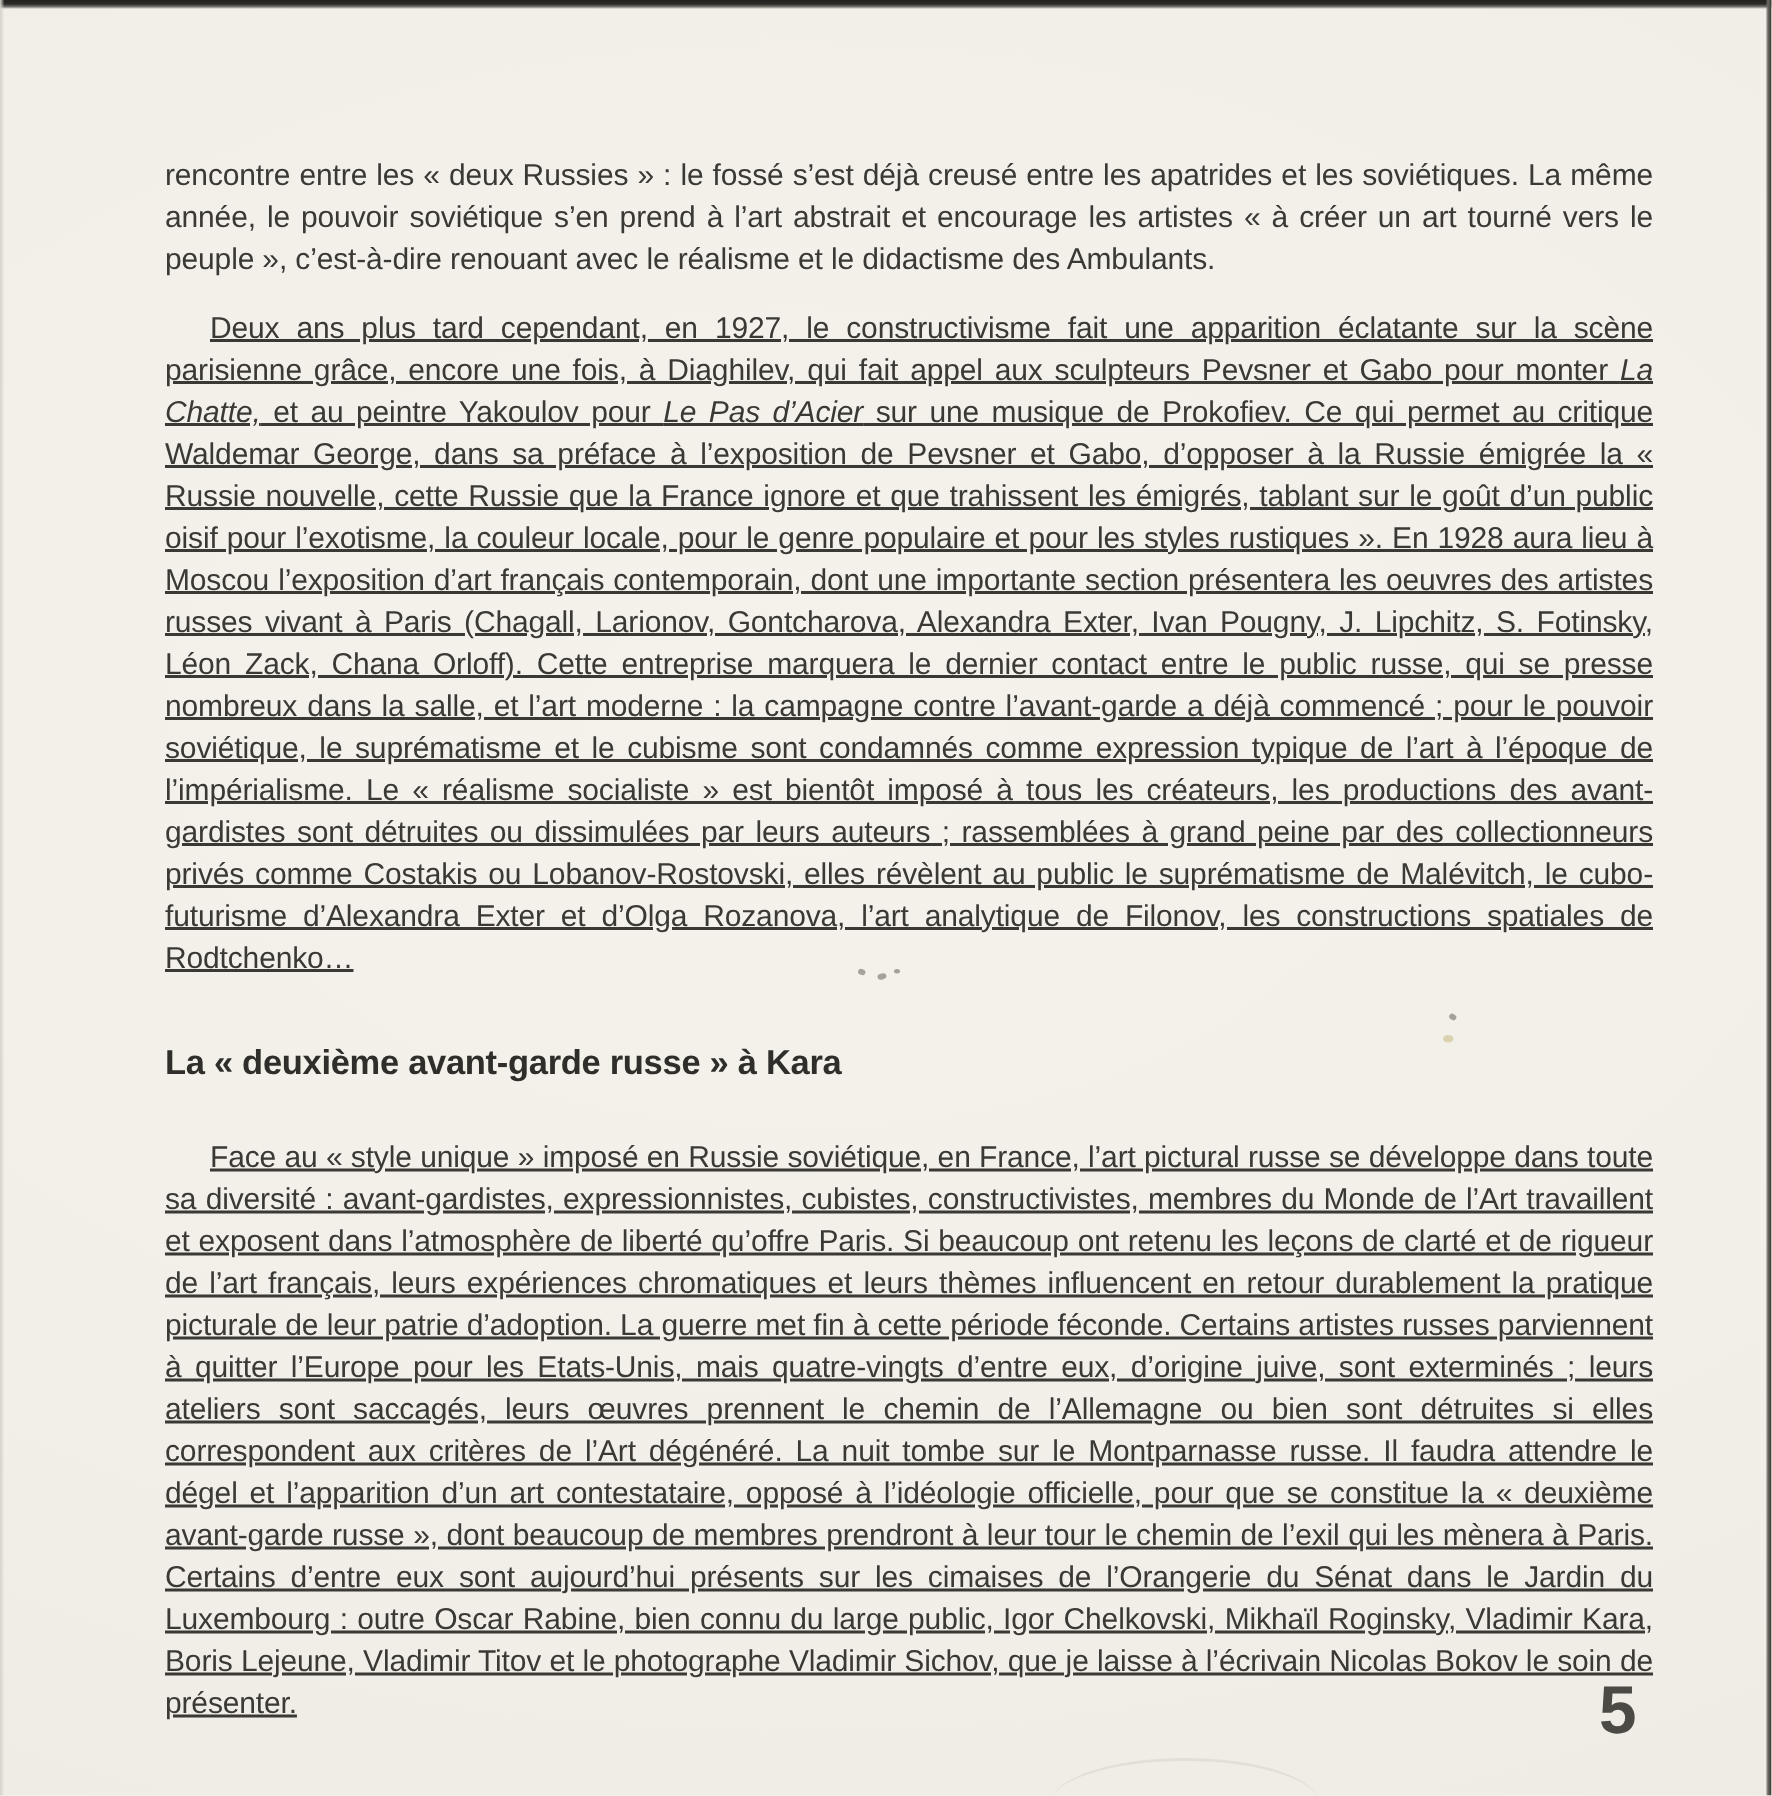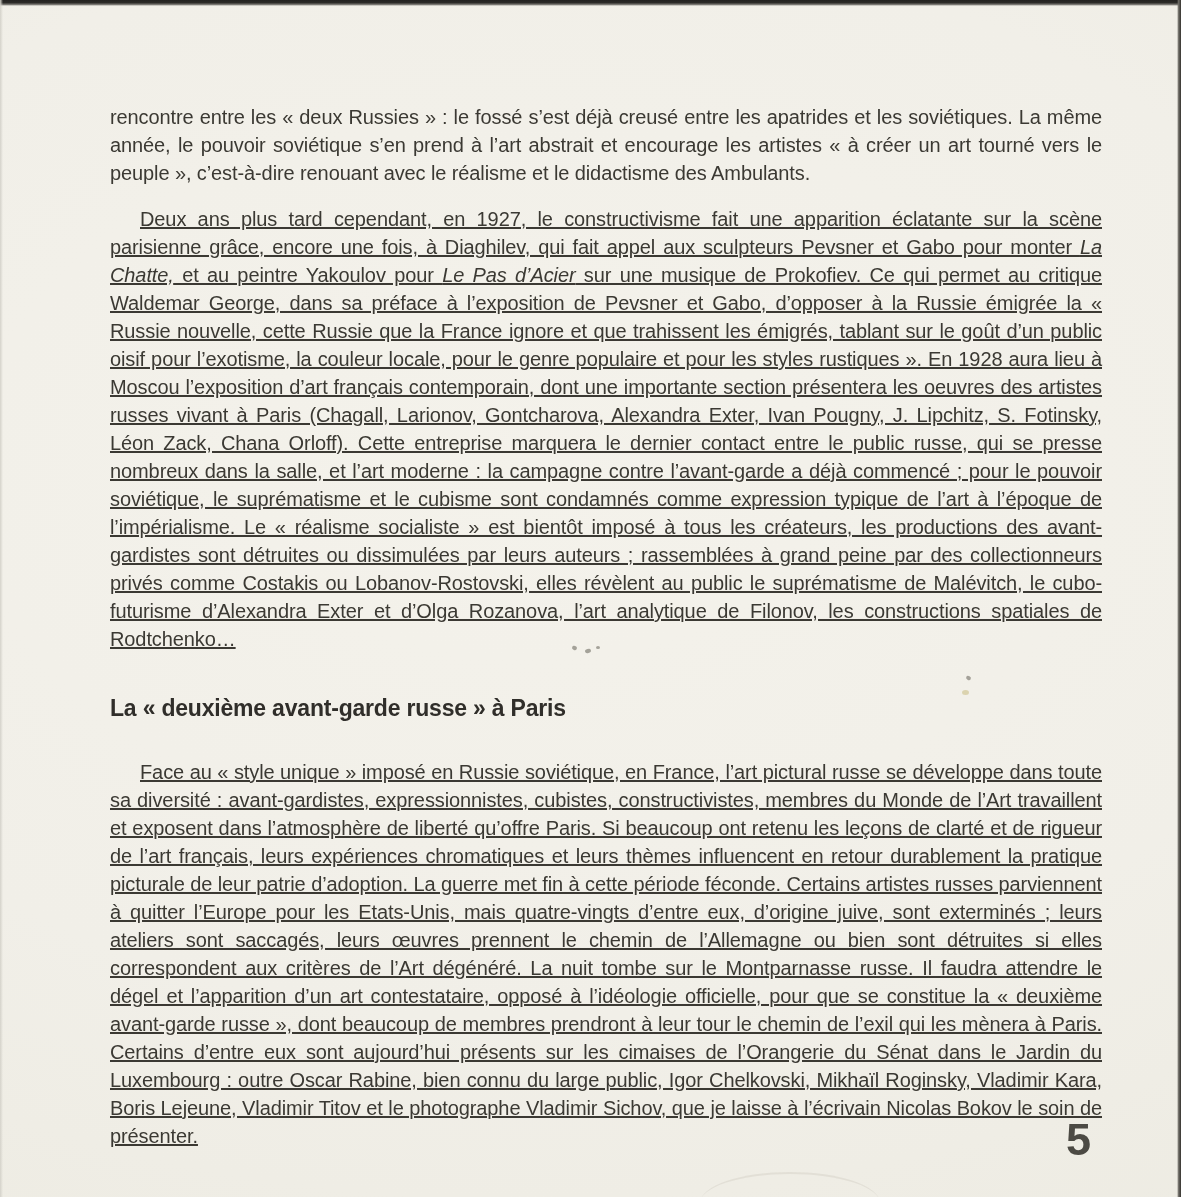--- a/index.html
+++ b/index.html
@@ -108,21 +108,21 @@
   <div class="edge-top"></div>
   <div class="edge-right"></div>
   <div class="edge-left"></div>
 
   <main class="text-block">
 
     <p class="body-text">rencontre entre les « deux Russies » : le fossé s’est déjà creusé entre les apatrides et les soviétiques. La même année, le pouvoir soviétique s’en prend à l’art abstrait et encourage les artistes « à créer un art tourné vers le peuple », c’est-à-dire renouant avec le réalisme et le didactisme des Ambulants.</p>
 
     <p class="body-text indent para-gap"><span>Deux ans plus tard cependant, en 1927, le constructivisme fait une apparition éclatante sur la scène parisienne grâce, encore une fois, à Diaghilev, qui fait appel aux sculpteurs Pevsner et Gabo pour monter </span><em class="title-italic">La Chatte,</em><span> et au peintre Yakoulov pour </span><em class="title-italic">Le Pas d’Acier</em><span> sur une musique de Prokofiev. Ce qui permet au critique Waldemar George, dans sa préface à l’exposition de Pevsner et Gabo, d’opposer à la Russie émigrée la « Russie nouvelle, cette Russie que la France ignore et que trahissent les émigrés, tablant sur le goût d’un public oisif pour l’exotisme, la couleur locale, pour le genre populaire et pour les styles rustiques ». En 1928 aura lieu à Moscou l’exposition d’art français contemporain, dont une importante section présentera les oeuvres des artistes russes vivant à Paris (Chagall, Larionov, Gontcharova, Alexandra Exter, Ivan Pougny, J. Lipchitz, S. Fotinsky, Léon Zack, Chana Orloff). Cette entreprise marquera le dernier contact entre le public russe, qui se presse nombreux dans la salle, et l’art moderne : la campagne contre l’avant-garde a déjà commencé ; pour le pouvoir soviétique, le suprématisme et le cubisme sont condamnés comme expression typique de l’art à l’époque de l’impérialisme. Le « réalisme socialiste » est bientôt imposé à tous les créateurs, les productions des avant-gardistes sont détruites ou dissimulées par leurs auteurs ; rassemblées à grand peine par des collectionneurs privés comme Costakis ou Lobanov-Rostovski, elles révèlent au public le suprématisme de Malévitch, le cubo-futurisme d’Alexandra Exter et d’Olga Rozanova, l’art analytique de Filonov, les constructions spatiales de Rodtchenko…</span></p>
 
-    <h2 class="section-heading">La « deuxième avant-garde russe » à Paris</h2>
+    <h2 class="section-heading">La « deuxième avant-garde russe » à Kara</h2>
 
     <p class="body-text indent">Face au « style unique » imposé en Russie soviétique, en France, l’art pictural russe se développe dans toute sa diversité : avant-gardistes, expressionnistes, cubistes, constructivistes, membres du Monde de l’Art travaillent et exposent dans l’atmosphère de liberté qu’offre Paris. Si beaucoup ont retenu les leçons de clarté et de rigueur de l’art français, leurs expériences chromatiques et leurs thèmes influencent en retour durablement la pratique picturale de leur patrie d’adoption. La guerre met fin à cette période féconde. Certains artistes russes parviennent à quitter l’Europe pour les Etats-Unis, mais quatre-vingts d’entre eux, d’origine juive, sont exterminés ; leurs ateliers sont saccagés, leurs œuvres prennent le chemin de l’Allemagne ou bien sont détruites si elles correspondent aux critères de l’Art dégénéré. La nuit tombe sur le Montparnasse russe. Il faudra attendre le dégel et l’apparition d’un art contestataire, opposé à l’idéologie officielle, pour que se constitue la « deuxième avant-garde russe », dont beaucoup de membres prendront à leur tour le chemin de l’exil qui les mènera à Paris. Certains d’entre eux sont aujourd’hui présents sur les cimaises de l’Orangerie du Sénat dans le Jardin du Luxembourg : outre Oscar Rabine, bien connu du large public, Igor Chelkovski, Mikhaïl Roginsky, Vladimir Kara, Boris Lejeune, Vladimir Titov et le photographe Vladimir Sichov, que je laisse à l’écrivain Nicolas Bokov le soin de présenter.</p>
 
   </main>
 
   <div class="page-number">5</div>
 
   <div class="speck s1"></div>
   <div class="speck s2"></div>
   <div class="speck s3"></div>

